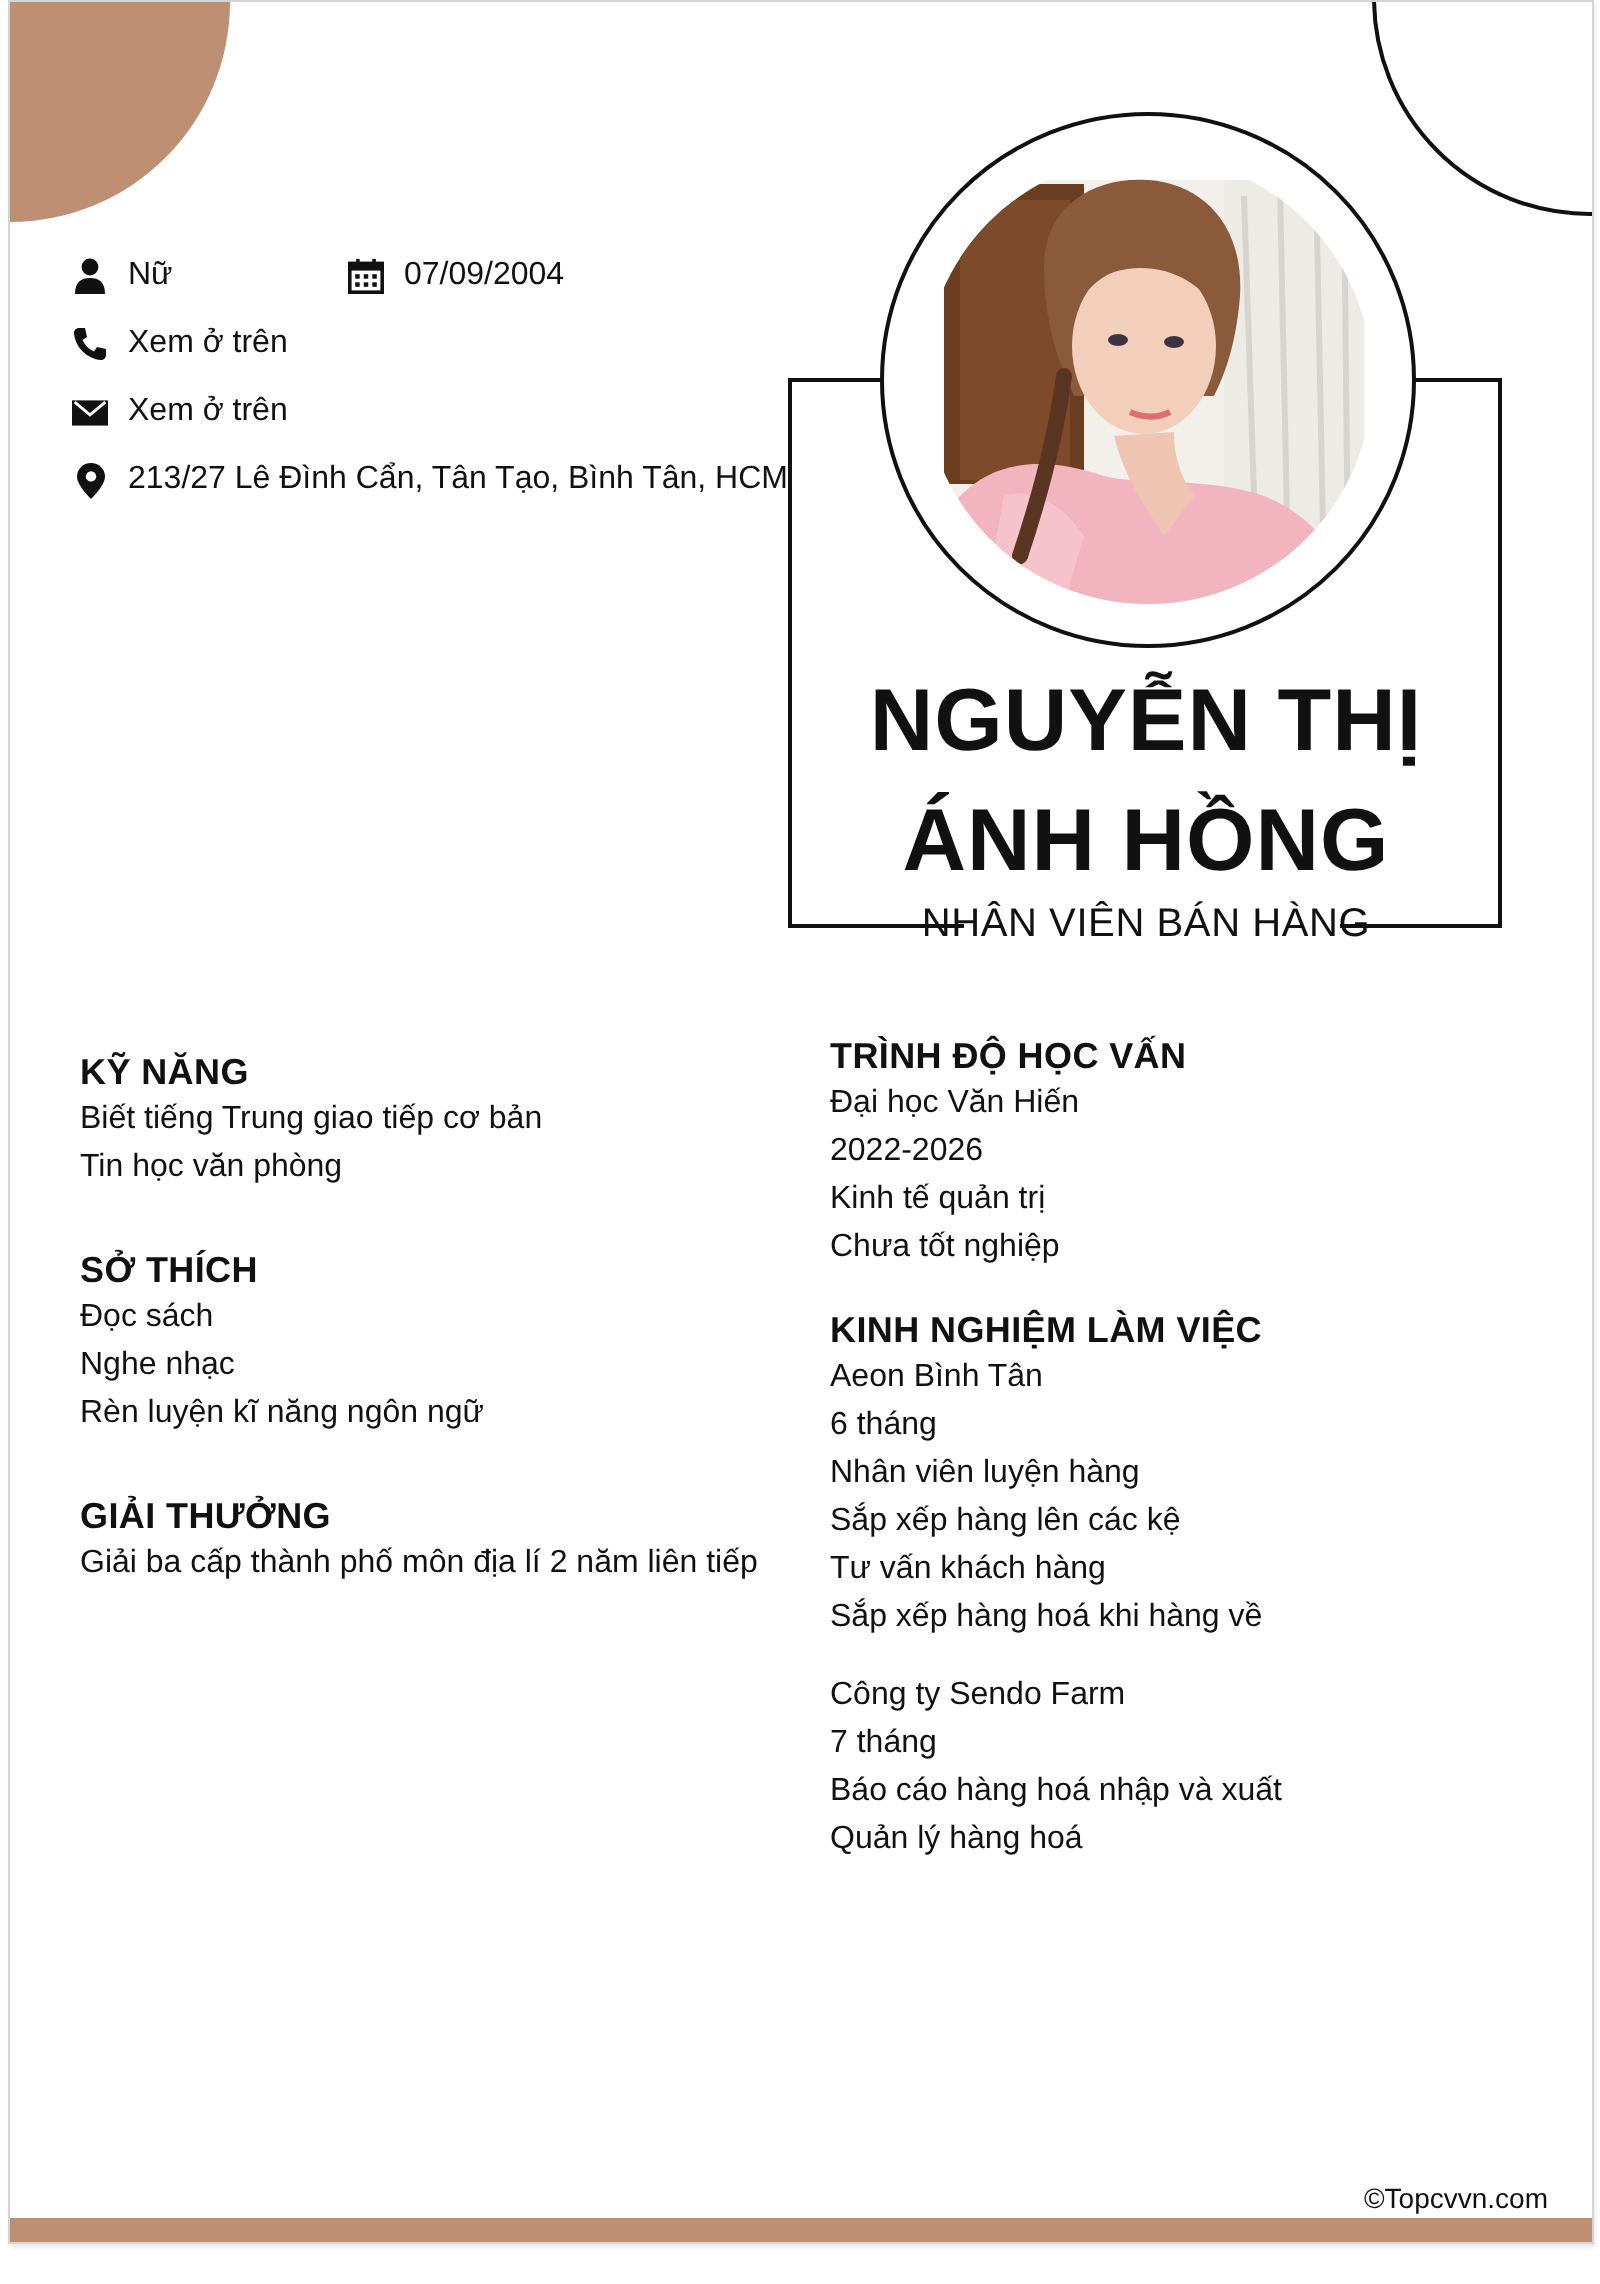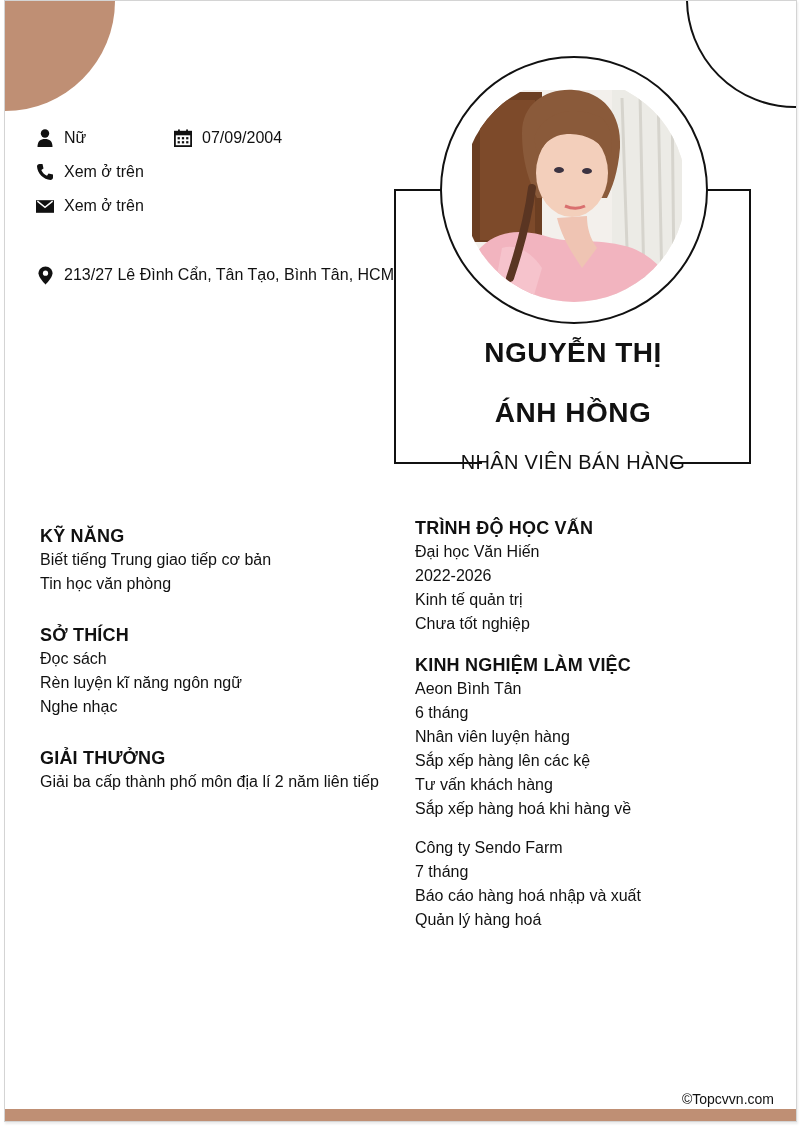--- a/index.html
+++ b/index.html
@@ -23,21 +23,21 @@
     .frame { position: absolute; left: 394px; top: 189px; width: 357px; height: 274px;
              border: 2px solid #111; border-bottom: none; box-sizing: border-box; }
     .frame-bottom-left { position: absolute; left: 394px; top: 462px; width: 88px; height: 2px; background: #111; }
     .frame-bottom-right { position: absolute; left: 670px; top: 462px; width: 81px; height: 2px; background: #111; }
     .photo-ring { position: absolute; left: 440px; top: 56px; width: 268px; height: 268px;
                   border-radius: 50%; border: 2px solid #111; background: #fff; box-sizing: border-box; }
     .photo { position: absolute; left: 462px; top: 78px; width: 224px; height: 224px;
              border-radius: 50%; overflow: hidden; }
     .photo svg { display: block; }
     .name { position: absolute; left: 395px; width: 356px; text-align: center;
-            font-size: 28px; font-weight: bold; letter-spacing: 0.5px; color: #111; line-height: 1; }
+            font-size: 44px; font-weight: bold; letter-spacing: 0.5px; color: #111; line-height: 1; }
     .role { position: absolute; left: 395px; top: 452px; width: 356px; text-align: center;
             font-size: 20px; color: #111; letter-spacing: 0.3px; line-height: 20px; }
 
     .section { position: absolute; }
     .section h2 { margin: 0; font-size: 18px; font-weight: bold; line-height: 24px; letter-spacing: 0.2px; color: #111; }
     .section .line { font-size: 16px; line-height: 24px; color: #111; white-space: nowrap; }
     .gap { height: 15px; }
   </style>
 </head>
 <body>
@@ -87,21 +87,21 @@
 </div>
 <div class="contact" style="top:197px;">
   <span class="ico">
     <svg width="20" height="15" viewBox="0 0 20 15">
         <rect x="0" y="0.5" width="20" height="14" fill="#111"></rect>
         <path d="M1.5 1.5 L10 8.5 L18.5 1.5" fill="none" stroke="#fff" stroke-width="1.6"></path>
       </svg>
   </span>
   <span>Xem ở trên</span>
 </div>
-<div class="contact" style="top:231px;margin-top:35px;">
+<div class="contact" style="top:231px;">
   <span class="ico">
     <svg width="15" height="19" viewBox="0 0 15 19">
         <path d="M7.5 0.5 C3.6 0.5 0.5 3.5 0.5 7.3 C0.5 12 7.5 18.5 7.5 18.5 C7.5 18.5 14.5 12 14.5 7.3 C14.5 3.5 11.4 0.5 7.5 0.5 Z" fill="#111"></path>
         <circle cx="7.5" cy="7.2" r="2.6" fill="#fff"></circle>
       </svg>
   </span>
   <span>213/27 Lê Đình Cẩn, Tân Tạo, Bình Tân, HCM</span>
 </div>
 
 <div class="frame"></div>
@@ -135,22 +135,22 @@
 
 <div class="section" style="left:40px; top:524px;">
   <h2>KỸ NĂNG</h2>
   <div class="line">Biết tiếng Trung giao tiếp cơ bản</div>
   <div class="line">Tin học văn phòng</div>
 </div>
 
 <div class="section" style="left:40px; top:623px;">
   <h2>SỞ THÍCH</h2>
   <div class="line">Đọc sách</div>
+  <div class="line">Nghe nhạc</div>
   <div class="line">Rèn luyện kĩ năng ngôn ngữ</div>
-  <div class="line">Nghe nhạc</div>
 </div>
 
 <div class="section" style="left:40px; top:746px;">
   <h2>GIẢI THƯỞNG</h2>
   <div class="line">Giải ba cấp thành phố môn địa lí 2 năm liên tiếp</div>
 </div>
 
 <div class="section" style="left:415px; top:516px;">
   <h2>TRÌNH ĐỘ HỌC VẤN</h2>
   <div class="line">Đại học Văn Hiến</div>

